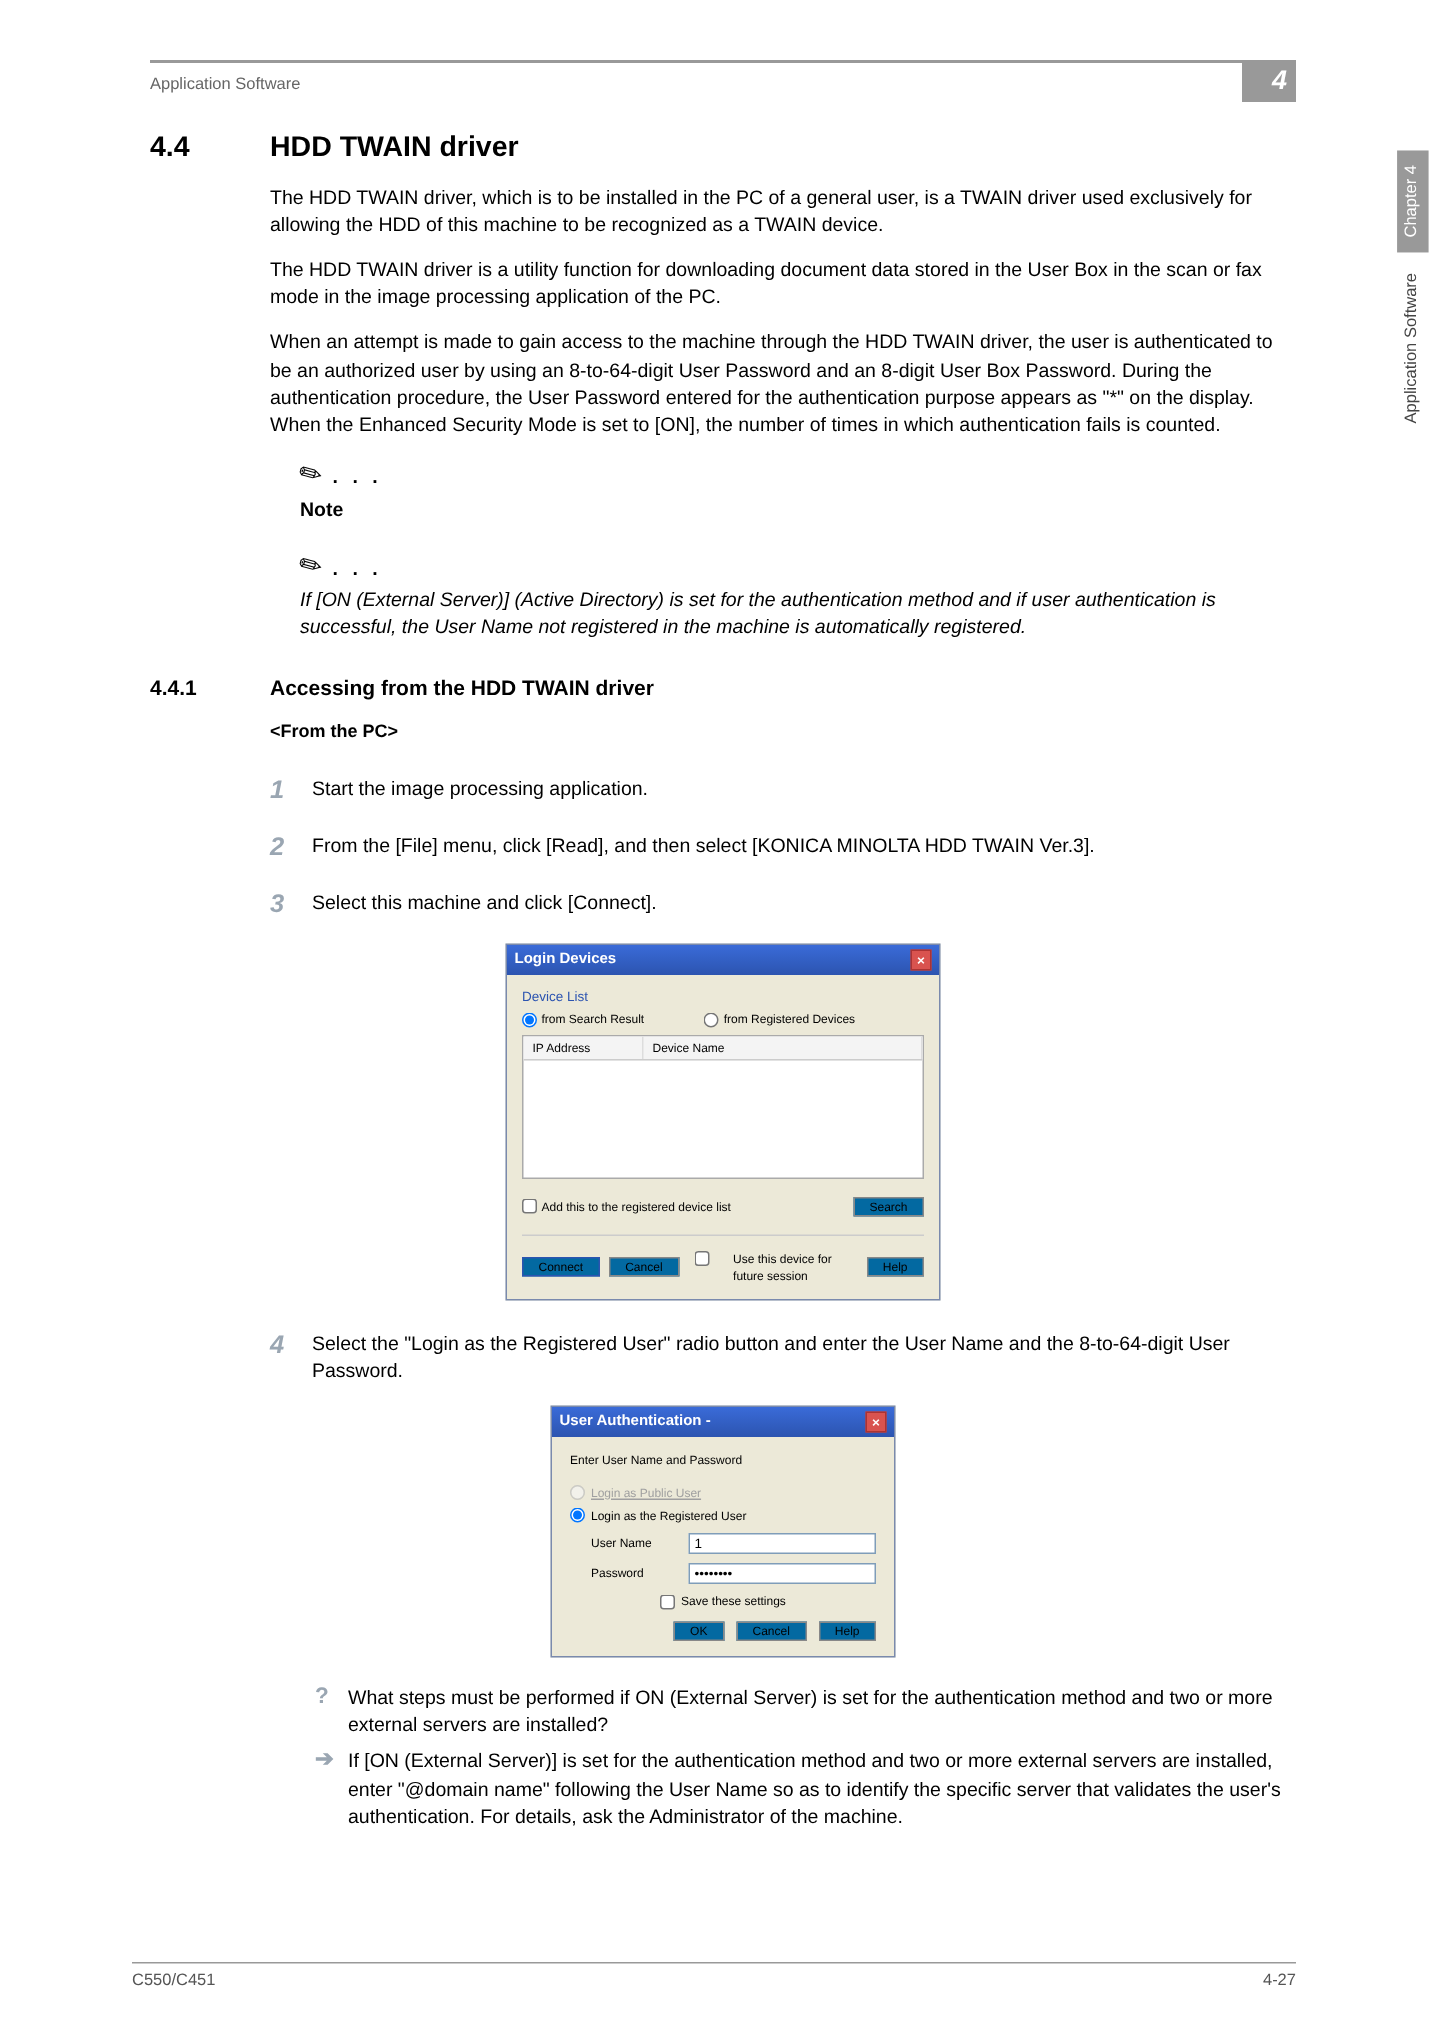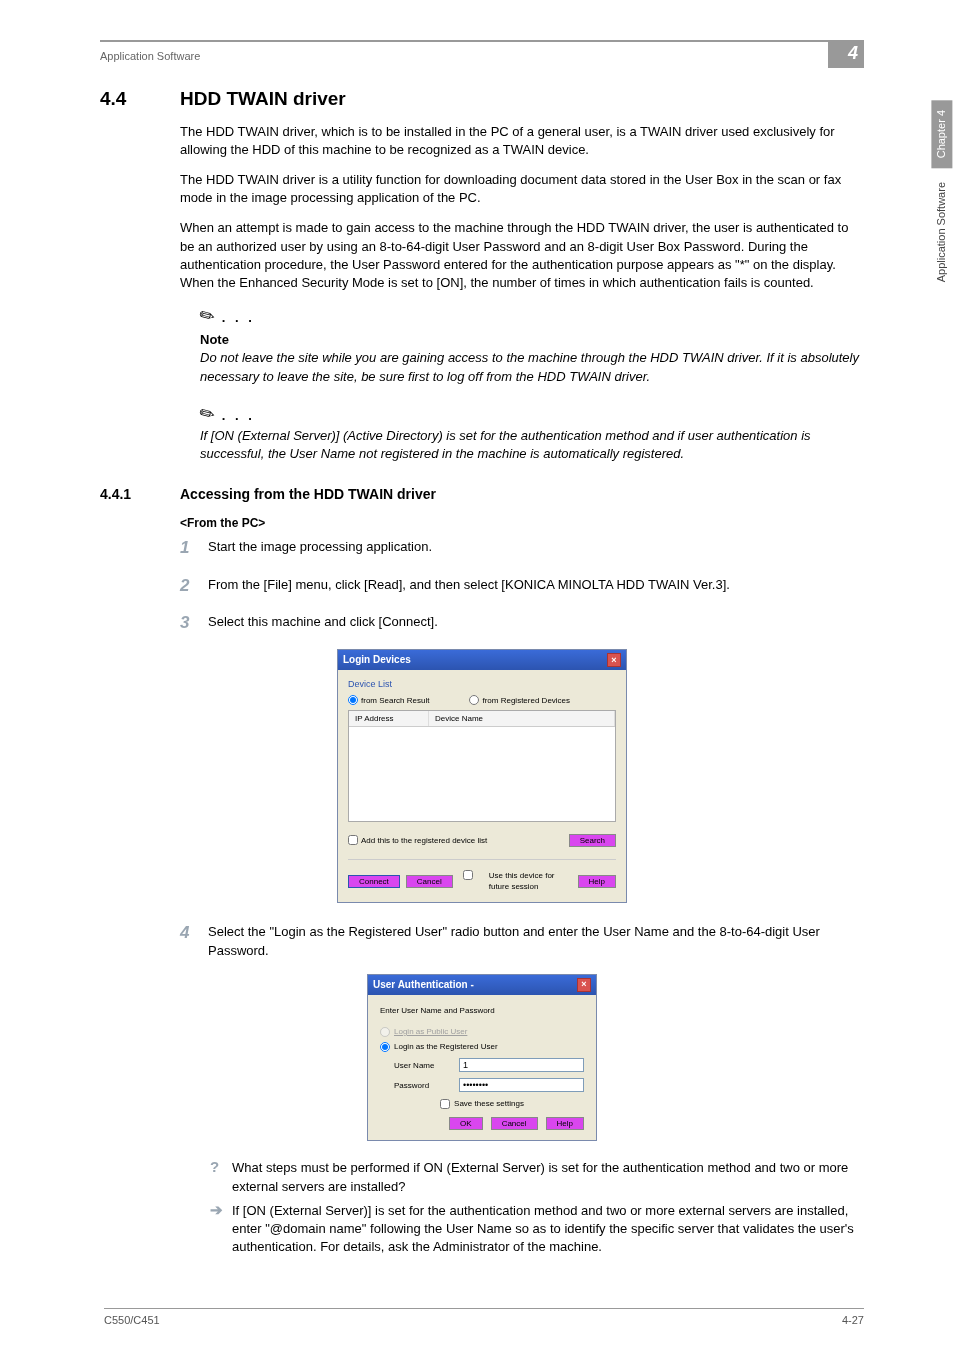--- a/index.html
+++ b/index.html
@@ -31,64 +31,64 @@
   }
   .side-section {
     writing-mode:vertical-rl; transform:rotate(180deg);
     font-size:11px; padding:14px 3px; color:#444; white-space:nowrap;
   }
   h1.section { font-size:19px; font-weight:bold; margin: 10px 0 10px 0; display:flex; }
   h1.section .num { width:80px; display:inline-block; }
   h2.subsection { font-size:14px; font-weight:bold; margin: 22px 0 10px 0; display:flex;align-items:center; }
   h2.subsection .num { width:80px; display:inline-block; }
   .body-text { margin-left:80px; margin-bottom:12px; }
-  .sub-head { font-weight:bold; margin-left:80px; margin-bottom:4px; font-size:12px; }
+  .sub-head { font-weight:bold; margin-left:80px; margin-bottom:20px; font-size:12px; }
   .callout { margin-left:100px; margin-bottom:16px; }
   .callout-icon { font-size:18px; display:inline-block; transform:rotate(-30deg); }
   .callout-dots { letter-spacing:3px; font-weight:bold; }
   .callout-title { font-weight:bold; margin-top:2px; }
   .callout-body { font-style:italic; }
   ol.steps { list-style:none; margin-left:80px; }
   ol.steps li { display:flex; margin-bottom:14px; }
   ol.steps li .n { width:28px; font-size:17px; font-weight:bold; color:#9aa6b2; font-style:italic; flex-shrink:0; }
   ol.steps li .t { flex:1; padding-top:2px; }
   .screenshot { margin:8px auto 18px auto; }
   .dlg { border:1px solid #7a8aad; background:#ece9d8; font-family:Tahoma, Arial, sans-serif; font-size:9px; color:#000; }
   .dlg-title { background:linear-gradient(#3a6bd8,#2c54b0); color:#fff; font-weight:bold; padding:3px 5px; display:flex; justify-content:space-between; align-items:center; font-size:10px; }
   .dlg-title .xbtn { width:14px; height:14px; background:#d9534f; border:1px solid #a33; color:#fff; display:flex; align-items:center; justify-content:center; font-size:9px; }
   .dlg1 { width:290px; }
   .dlg1 .body { padding:8px 10px 10px 10px; }
   .dlg1 .group-label { color:#2c54b0; font-size:9px; margin-bottom:4px; }
   .dlg1 .radios { display:flex; gap:40px; margin-bottom:4px; }
   .dlg1 .radios label { display:flex; align-items:center; gap:3px; font-size:8px; }
-  .dlg1 .tbl { border:1px solid #aaa; background:#fff; height:112px; }
+  .dlg1 .tbl { border:1px solid #aaa; background:#fff; height:96px; }
   .dlg1 .tbl-head { display:flex; border-bottom:1px solid #ccc; font-size:8px; background:#f4f4f4; }
   .dlg1 .tbl-head div { padding:2px 6px; border-right:1px solid #ddd; }
   .dlg1 .rowcheck { display:flex; justify-content:space-between; align-items:center; margin-top:12px; }
   .dlg1 .rowcheck label { display:flex; align-items:center; gap:3px; font-size:8px; }
   .dlg1 .btns { display:flex; gap:6px; align-items:center; margin-top:12px; border-top:1px solid #ccc; padding-top:10px; }
-  .dlg1 .winbtn, .dlg2 .winbtn { border:1px solid #888; background:#d946ef; padding:1px 10px; font-size:8px; cursor:pointer; }
+  .dlg1 .winbtn, .dlg2 .winbtn { border:1px solid #888; background:#0369a1; padding:1px 10px; font-size:8px; cursor:pointer; }
   .dlg1 .chk2 { display:flex; gap:16px; font-size:8px; margin-left:4px; }
   .dlg2 { width:230px; }
   .dlg2 .body { padding:10px 12px 10px 12px; }
   .dlg2 .prompt { font-size:8px; margin-bottom:10px; }
   .dlg2 .opt { font-size:8px; margin:4px 0; display:flex; align-items:center; gap:4px; }
   .dlg2 .opt.disabled { color:#a0a0a0;text-decoration:underline; }
   .dlg2 .fields { margin:6px 0 4px 14px; }
   .dlg2 .frow { display:flex; align-items:center; margin-bottom:6px; }
   .dlg2 .flabel { width:80px; font-size:8px; }
   .dlg2 .flabel.disabled { color:#a0a0a0; }
   .dlg2 input[type=text], .dlg2 input[type=password] { border:1px solid #7f9db9; height:14px; font-size:9px; padding:0 3px; flex:1; }
   .dlg2 .savechk { display:flex; align-items:center; gap:4px; font-size:8px; justify-content:center; margin:4px 0 8px 0; }
   .dlg2 .brow { display:flex; gap:8px; justify-content:flex-end; }
   .qa { margin-left:110px; margin-top:6px; }
   .qa .q, .qa .a { display:flex; margin-bottom:6px; }
   .qa .mark { width:22px; flex-shrink:0; color:#9aa6b2; font-weight:bold; font-size:15px; line-height:1; }
   .qa .txt { flex:1; }
-  .footer { position:absolute; left:104px; right:90px; bottom:22px; border-top:1px solid #999; display:flex; justify-content:space-between; font-size:11px; color:#555; padding-top:4px; }
+  .footer { position:absolute; left:88px; right:90px; bottom:22px; border-top:1px solid #999; display:flex; justify-content:space-between; font-size:11px; color:#555; padding-top:4px; }
   input[type=radio], input[type=checkbox]{ width:10px; height:10px; }
 </style>
 </head>
 <body>
 
 <div class="header-row">
   <div class="left">Application Software</div>
   <div class="right">4</div>
 </div>
 
@@ -102,21 +102,20 @@
   <span>HDD TWAIN driver</span>
 </h1>
 
 <p class="body-text">The HDD TWAIN driver, which is to be installed in the PC of a general user, is a TWAIN driver used exclusively for allowing the HDD of this machine to be recognized as a TWAIN device.</p>
 <p class="body-text">The HDD TWAIN driver is a utility function for downloading document data stored in the User Box in the scan or fax mode in the image processing application of the PC.</p>
 <p class="body-text">When an attempt is made to gain access to the machine through the HDD TWAIN driver, the user is authenticated to be an authorized user by using an 8-to-64-digit User Password and an 8-digit User Box Password. During the authentication procedure, the User Password entered for the authentication purpose appears as "*" on the display. When the Enhanced Security Mode is set to [ON], the number of times in which authentication fails is counted.</p>
 
 <div class="callout">
   <div><span class="callout-icon">✎</span><span class="callout-dots"> . . .</span></div>
   <div class="callout-title">Note</div>
-  <div class="callout-body">Do not leave the site while you are gaining access to the machine through the HDD TWAIN driver. If it is absolutely necessary to leave the site, be sure first to log off from the HDD TWAIN driver.</div>
 </div>
 
 <div class="callout">
   <div><span class="callout-icon">✎</span><span class="callout-dots"> . . .</span></div>
   <div class="callout-body">If [ON (External Server)] (Active Directory) is set for the authentication method and if user authentication is successful, the User Name not registered in the machine is automatically registered.</div>
 </div>
 
 <h2 class="subsection">
   <span class="num">4.4.1</span>
   <span>Accessing from the HDD TWAIN driver</span>

